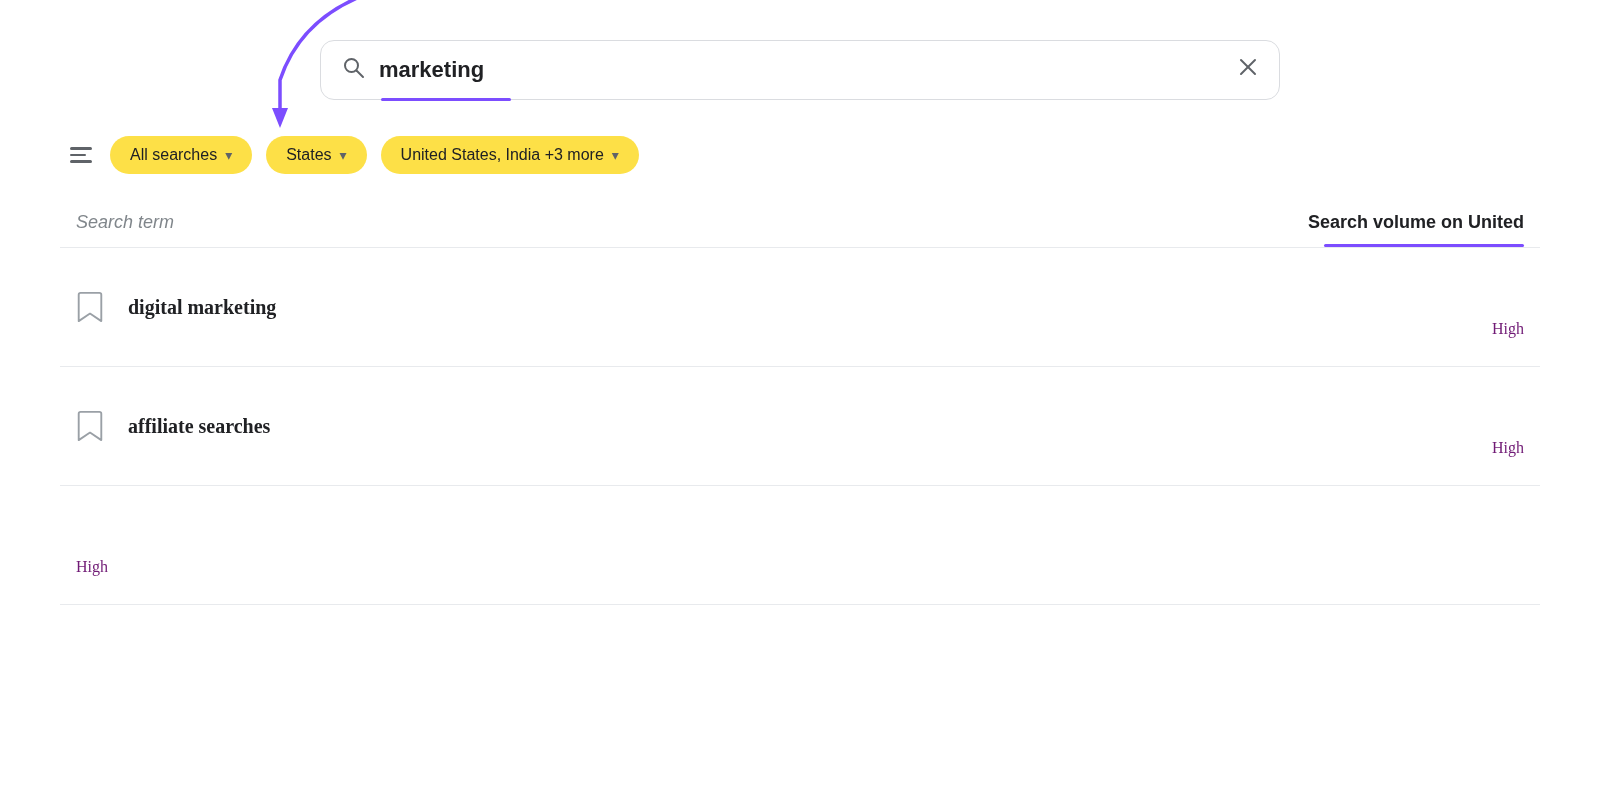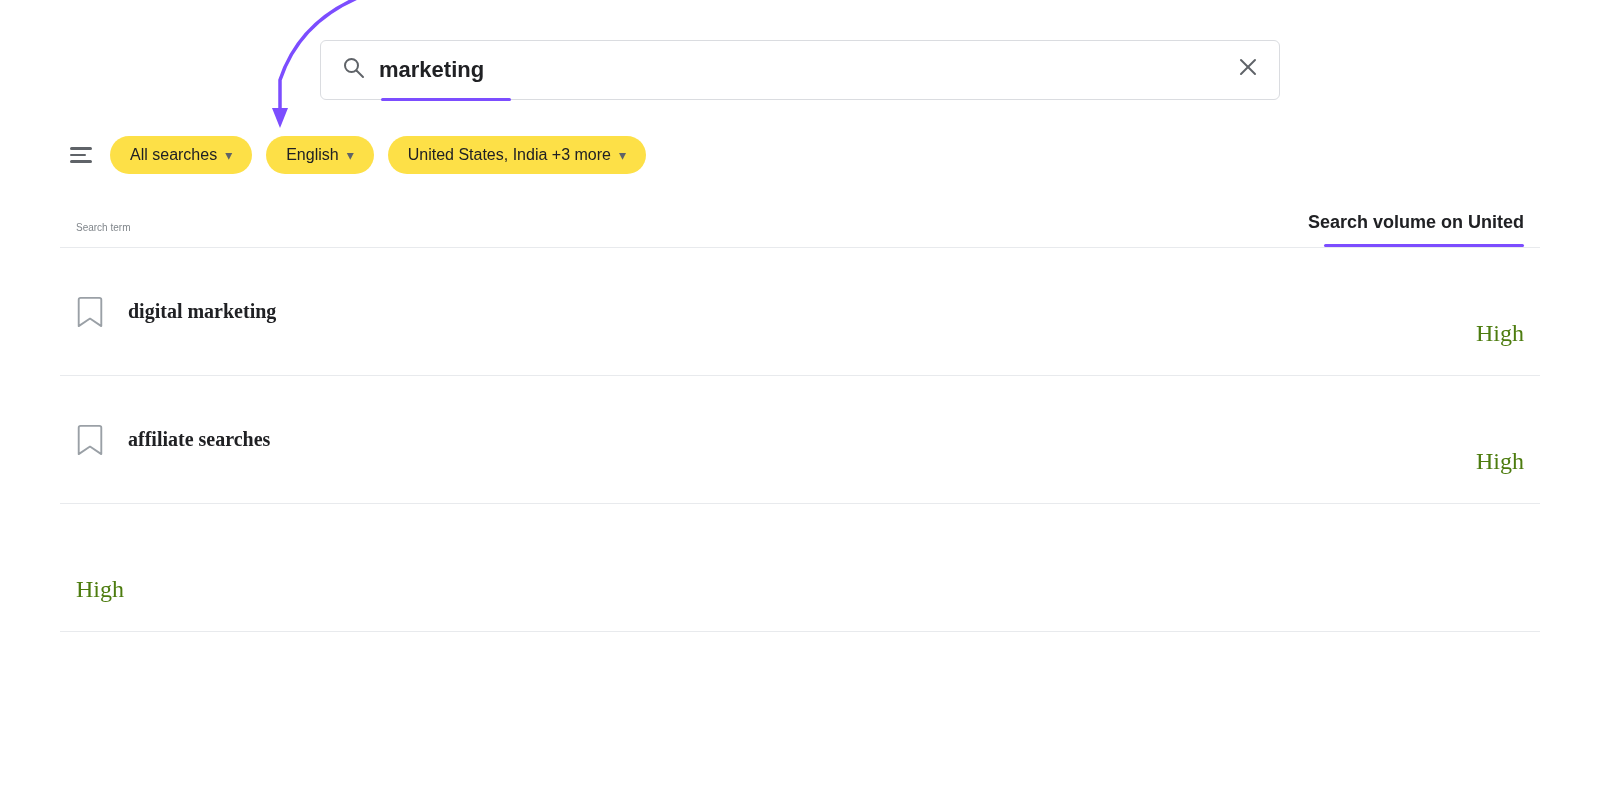--- a/index.html
+++ b/index.html
@@ -31,21 +31,21 @@
       justify-content: center;
       margin-bottom: 36px;
       position: relative;
     }
 
     .search-bar {
       display: flex;
       align-items: center;
       width: 960px;
       border: 1.5px solid #dadce0;
-      border-radius: 6px;
+      border-radius: 14px;
       padding: 14px 20px;
       background: #fff;
       position: relative;
     }
 
     .search-bar-icon {
       color: #5f6368;
       font-size: 22px;
       margin-right: 14px;
       flex-shrink: 0;
@@ -129,23 +129,24 @@
       display: flex;
       justify-content: space-between;
       align-items: flex-end;
       padding: 14px 16px 14px 16px;
       border-bottom: 1.5px solid #e8eaed;
       margin-top: 8px;
       position: relative;
     }
 
     .col-search-term {
-      font-size: 10px;
+      font-size: 18px;
       color: #80868b;
       font-weight: 400;
+      font-style: italic;
     }
 
     .col-search-volume {
       font-size: 18px;
       font-weight: 700;
       color: #202124;
       text-align: right;
       position: relative;
     }
 
@@ -192,22 +193,22 @@
       height: 32px;
     }
 
     .result-term {
       font-size: 20px;
       font-weight: 700;
       color: #202124;
     }
 
     .result-volume {
-      font-size: 24px;
-      color: #4d7c0f;
+      font-size: 16px;
+      color: #701a75;
       font-weight: 400;
       margin-top: 44px;
     }
 
     
     .arrow-svg {
       position: absolute;
       top: -30px;
       left: 250px;
       width: 220px;
@@ -251,21 +252,21 @@
       <span></span>
       <span></span>
     </div>
 
     <button class="filter-chip">
       <span>All searches</span>
       <span class="chevron">▾</span>
     </button>
 
     <button class="filter-chip">
-      <span>English</span>
+      <span>States</span>
       <span class="chevron">▾</span>
     </button>
 
     <button class="filter-chip">
       <span>United States, India +3 more</span>
       <span class="chevron">▾</span>
     </button>
   </div>
 
   <div class="column-headers">

